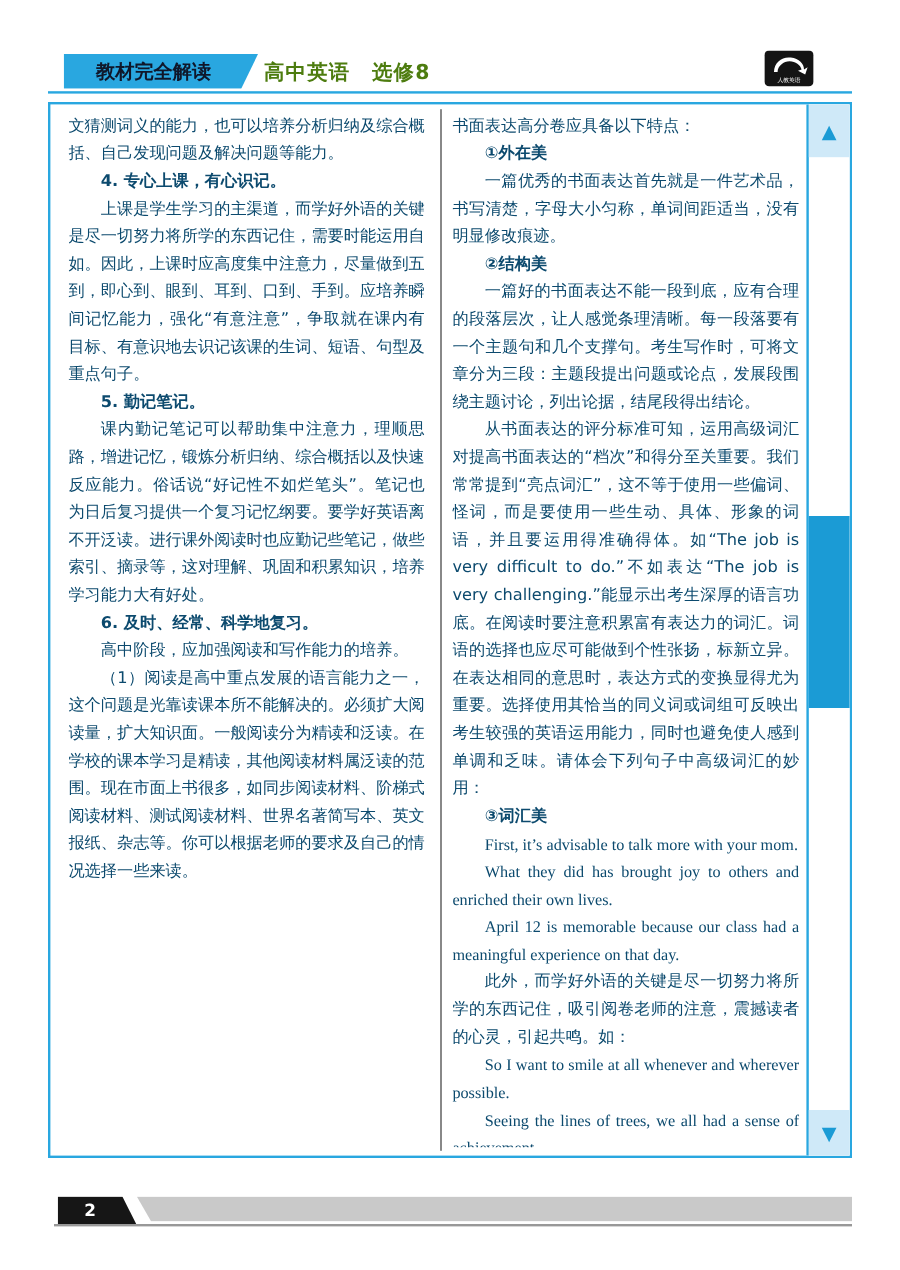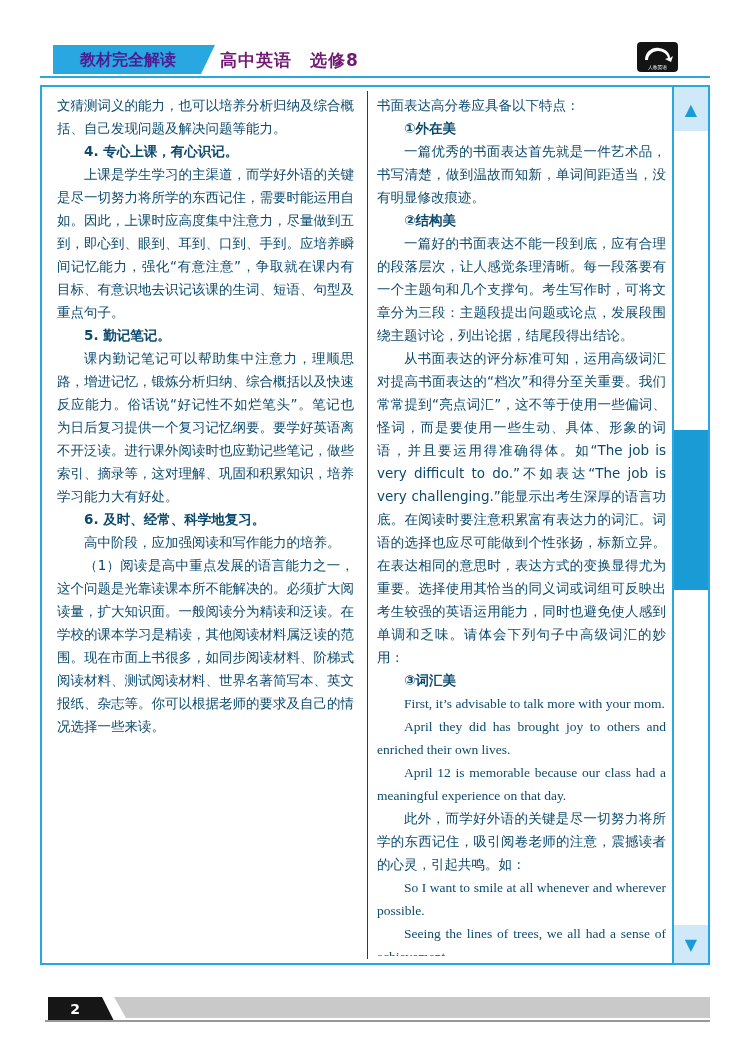--- a/index.html
+++ b/index.html
@@ -6,26 +6,26 @@
   body{
     width:750px;height:1058px;background:#ffffff;position:relative;
     font-family:"DejaVu Sans","Liberation Sans",sans-serif;
     color:var(--text-black,#1a1a1a);overflow:hidden;
   }
   
   .header-badge{
     position:absolute;left:53px;top:45px;width:162px;height:29px;
     background:var(--accent-blue,#29a7e0);
     clip-path:polygon(0 0,100% 0,calc(100% - 14px) 100%,0 100%);
-    color:#4c1d95;font-weight:bold;font-size:16px;line-height:29px;
+    color:#0f172a;font-weight:bold;font-size:16px;line-height:29px;
     text-align:center;padding-right:12px;box-sizing:border-box;
   }
   .header-title{
     position:absolute;left:220px;top:49px;
-    font-size:17px;font-weight:bold;letter-spacing:1px;color:#701a75;
+    font-size:17px;font-weight:bold;letter-spacing:1px;color:#4d7c0f;
   }
   .logo{position:absolute;left:637px;top:42px;width:41px;height:30px;}
   .header-rule{
     position:absolute;left:40px;top:76px;width:670px;height:2px;
     background:var(--accent-blue,#29a7e0);
   }
   
   .content-box{
     position:absolute;left:40px;top:85px;width:670px;height:880px;
     border:2px solid var(--accent-blue,#29a7e0);box-sizing:border-box;
@@ -104,27 +104,27 @@
       <p class="para heading">5. 勤记笔记。</p>
       <p class="para body">课内勤记笔记可以帮助集中注意力，理顺思路，增进记忆，锻炼分析归纳、综合概括以及快速反应能力。俗话说“好记性不如烂笔头”。笔记也为日后复习提供一个复习记忆纲要。要学好英语离不开泛读。进行课外阅读时也应勤记些笔记，做些索引、摘录等，这对理解、巩固和积累知识，培养学习能力大有好处。</p>
       <p class="para heading">6. 及时、经常、科学地复习。</p>
       <p class="para body">高中阶段，应加强阅读和写作能力的培养。</p>
       <p class="para body">（1）阅读是高中重点发展的语言能力之一，这个问题是光靠读课本所不能解决的。必须扩大阅读量，扩大知识面。一般阅读分为精读和泛读。在学校的课本学习是精读，其他阅读材料属泛读的范围。现在市面上书很多，如同步阅读材料、阶梯式阅读材料、测试阅读材料、世界名著简写本、英文报纸、杂志等。你可以根据老师的要求及自己的情况选择一些来读。</p>
     </div>
   <div class="col-divider"></div>
   <div class="col right">
       <p class="para continuation">书面表达高分卷应具备以下特点：</p>
       <p class="para heading">①外在美</p>
-      <p class="para body">一篇优秀的书面表达首先就是一件艺术品，书写清楚，做到温故而知新，单词间距适当，没有明显修改痕迹。</p>
+      <p class="para body">一篇优秀的书面表达首先就是一件艺术品，书写清楚，字母大小匀称，单词间距适当，没有明显修改痕迹。</p>
       <p class="para heading">②结构美</p>
       <p class="para body">一篇好的书面表达不能一段到底，应有合理的段落层次，让人感觉条理清晰。每一段落要有一个主题句和几个支撑句。考生写作时，可将文章分为三段：主题段提出问题或论点，发展段围绕主题讨论，列出论据，结尾段得出结论。</p>
       <p class="para body">从书面表达的评分标准可知，运用高级词汇对提高书面表达的“档次”和得分至关重要。我们常常提到“亮点词汇”，这不等于使用一些偏词、怪词，而是要使用一些生动、具体、形象的词语，并且要运用得准确得体。如“The job is very difficult to do.”不如表达“The job is very challenging.”能显示出考生深厚的语言功底。在阅读时要注意积累富有表达力的词汇。词语的选择也应尽可能做到个性张扬，标新立异。在表达相同的意思时，表达方式的变换显得尤为重要。选择使用其恰当的同义词或词组可反映出考生较强的英语运用能力，同时也避免使人感到单调和乏味。请体会下列句子中高级词汇的妙用：</p>
       <p class="para heading">③词汇美</p>
       <p class="para english">First, it’s advisable to talk more with your mom.</p>
-      <p class="para english">April they did has brought joy to others and enriched their own lives.</p>
+      <p class="para english">What they did has brought joy to others and enriched their own lives.</p>
       <p class="para english">April 12 is memorable because our class had a meaningful experience on that day.</p>
       <p class="para body">此外，而学好外语的关键是尽一切努力将所学的东西记住，吸引阅卷老师的注意，震撼读者的心灵，引起共鸣。如：</p>
       <p class="para english">So I want to smile at all whenever and wherever possible.</p>
       <p class="para english">Seeing the lines of trees, we all had a sense of achievement.</p>
     </div>
   <div class="scrollbar">
     <div class="scroll-btn up">
       <span>▲</span>
     </div>
     <div class="scroll-thumb"></div>

